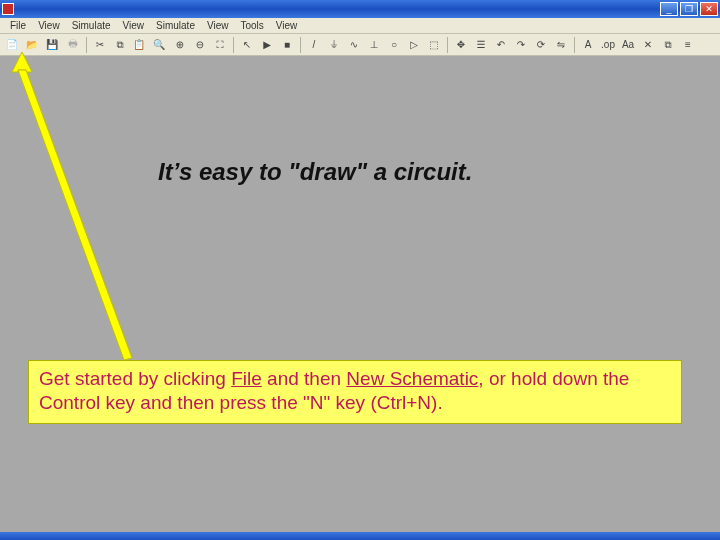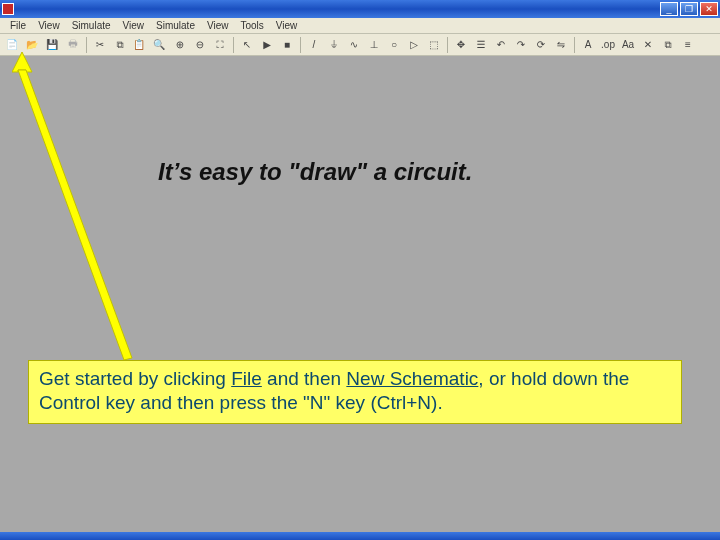--- a/index.html
+++ b/index.html
@@ -104,21 +104,21 @@
   }
   .callout {
     position: absolute;
     top: 360px; left: 28px;
     width: 654px;
     background: #ffff66;
     border: 1px solid #b0b000;
     padding: 6px 10px 8px 10px;
     font-family: Arial, sans-serif;
     font-size: 19px;
-    color: #0c4a6e;
+    color: #be185d;
     line-height: 1.25;
   }
   .callout u { text-decoration: underline; }
   .taskbar {
     position: absolute;
     left: 0; right: 0; bottom: 0;
     height: 8px;
     background: linear-gradient(180deg, #3b77e0, #1a4fc0);
   }
 </style>

